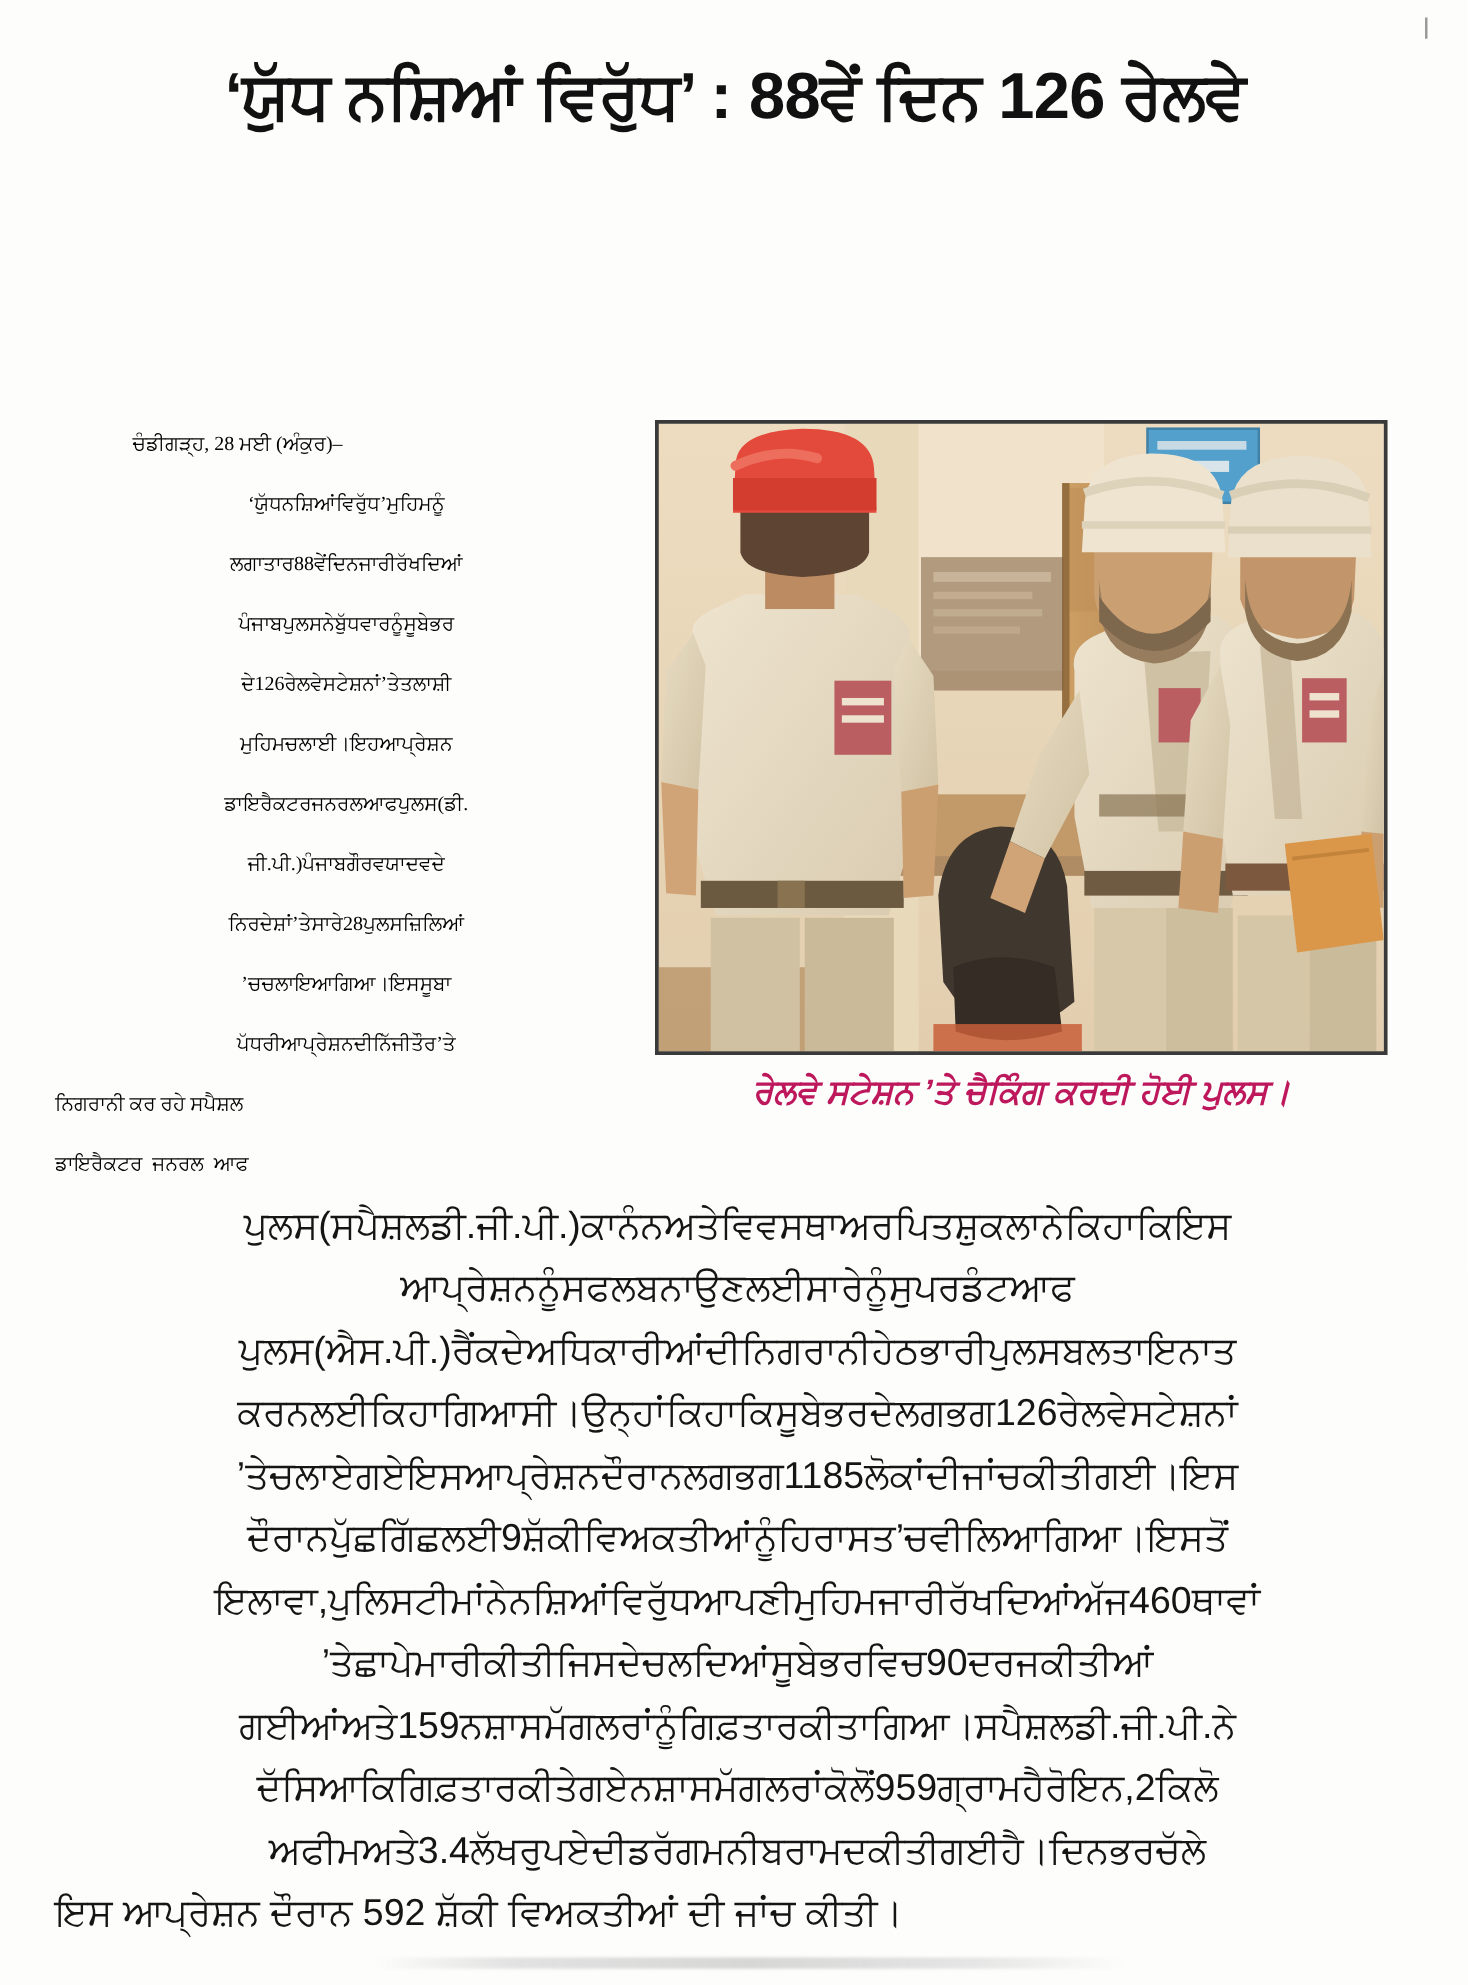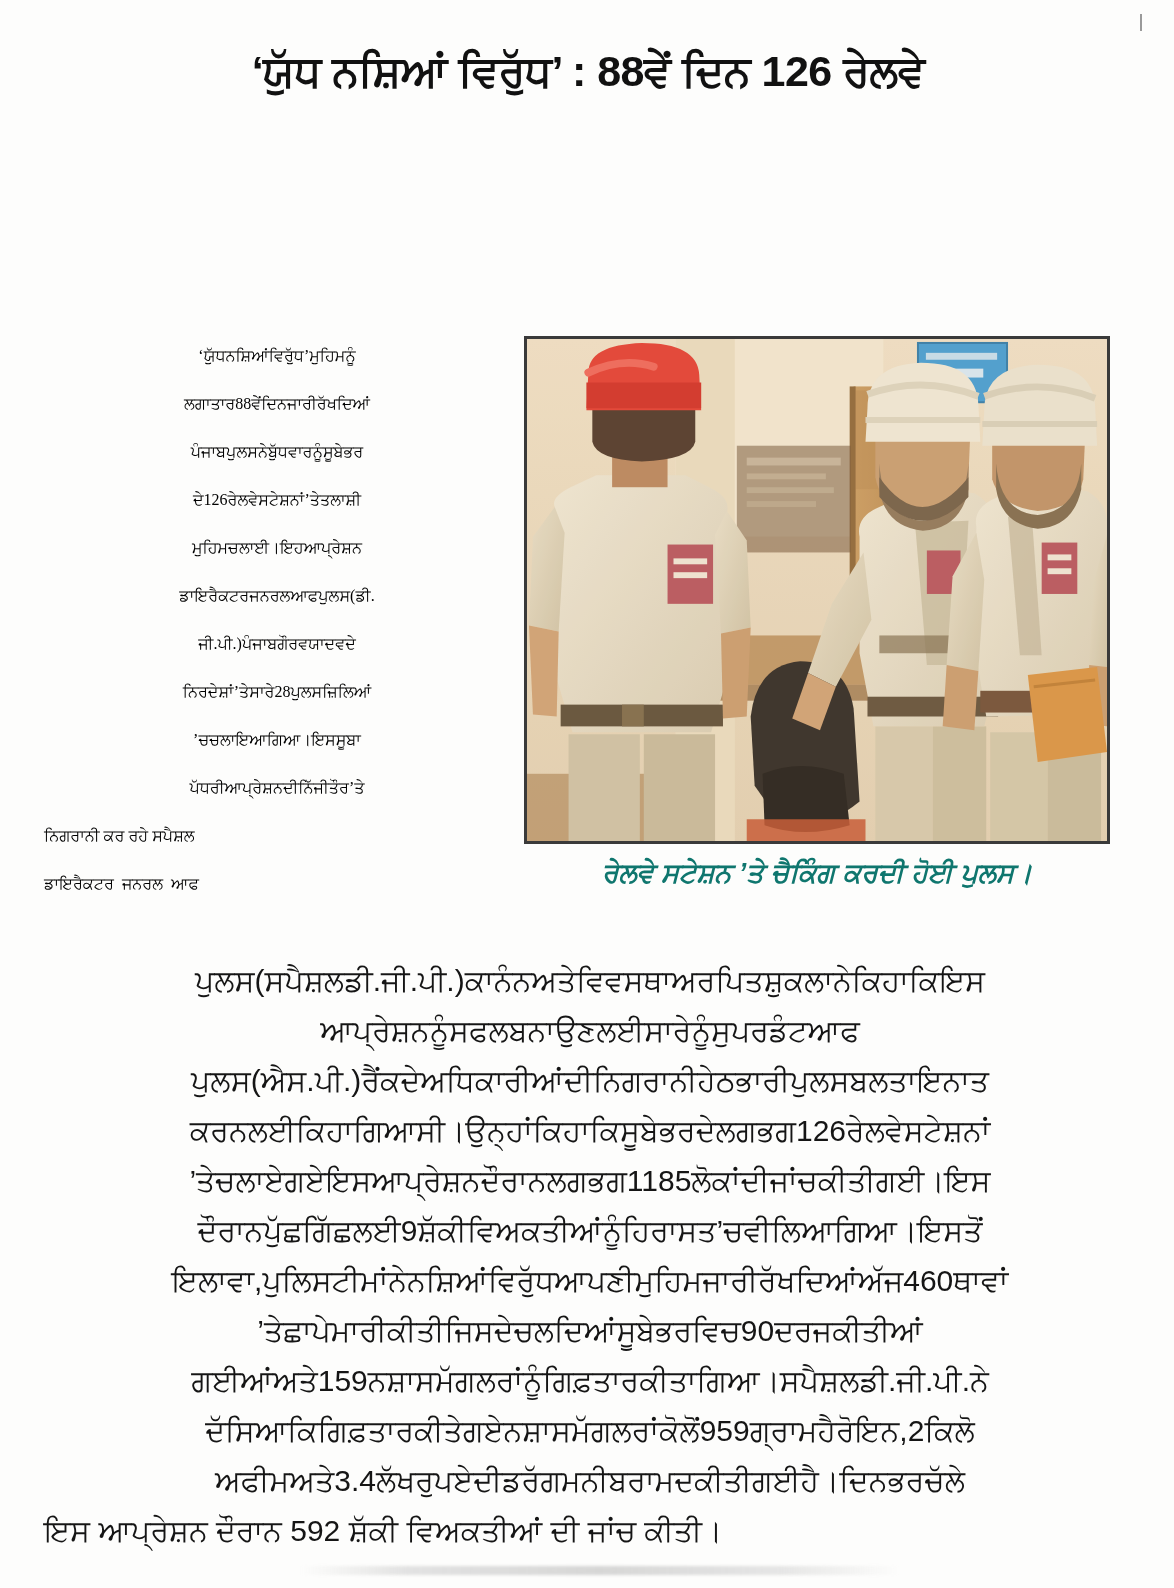--- a/index.html
+++ b/index.html
@@ -39,21 +39,21 @@
   }
   .headline-line {
     font-family: "Liberation Sans", "DejaVu Sans", sans-serif;
     font-weight: bold;
     font-size: 62px;
     line-height: 1.28;
     color: #111111;
     letter-spacing: -0.5px;
     white-space: nowrap;
   }
-  .headline-line.l1 { font-size: 43px; }
+  .headline-line.l1 { font-size: 52px; }
   .headline-line.l2 { font-size: 61px; }
   .hl-red {
     color: #dd1b16;
   }
 
   
   .photo-frame {
     position: absolute;
     left: 524px;
     top: 336px;
@@ -70,21 +70,21 @@
   .photo-caption {
     position: absolute;
     left: 524px;
     top: 858px;
     width: 586px;
     text-align: center;
     font-family: "Liberation Sans", "DejaVu Sans", sans-serif;
     font-weight: bold;
     font-style: italic;
     font-size: 27px;
-    color: #0f766e;
+    color: #be185d;
     white-space: nowrap;
   }
 
   
   .col-left {
     position: absolute;
     left: 44px;
     top: 332px;
     width: 466px;
   }
@@ -278,20 +278,21 @@
 
       <rect x="0" y="0" width="586" height="508" fill="#e8c79a" opacity="0.12"></rect>
     </svg>
   </div>
 
   <div class="photo-caption">ਰੇਲਵੇ ਸਟੇਸ਼ਨ ’ਤੇ ਚੈਕਿੰਗ ਕਰਦੀ ਹੋਈ ਪੁਲਸ।</div>
 
   <div class="col-left">
     <div class="bline-row nojust">
         <span class="indent"></span>
+        <span>ਚੰਡੀਗੜ੍ਹ, 28 ਮਈ (ਅੰਕੁਰ)–</span>
       </div>
     <div class="bline-row">
         <span>‘ਯੁੱਧ</span>
         <span>ਨਸ਼ਿਆਂ</span>
         <span>ਵਿਰੁੱਧ’</span>
         <span>ਮੁਹਿਮ</span>
         <span>ਨੂੰ</span>
       </div>
     <div class="bline-row">
         <span>ਲਗਾਤਾਰ</span>

